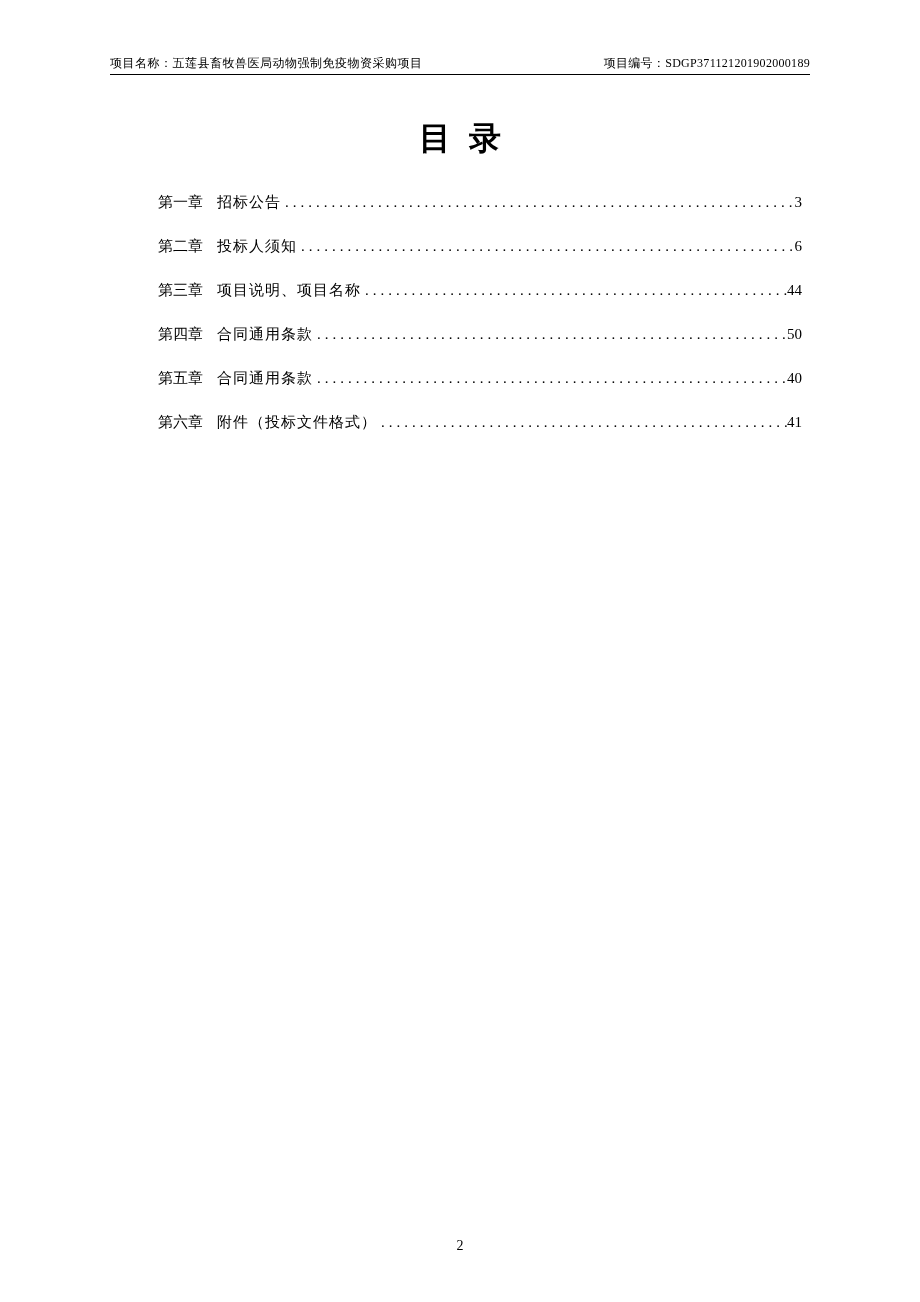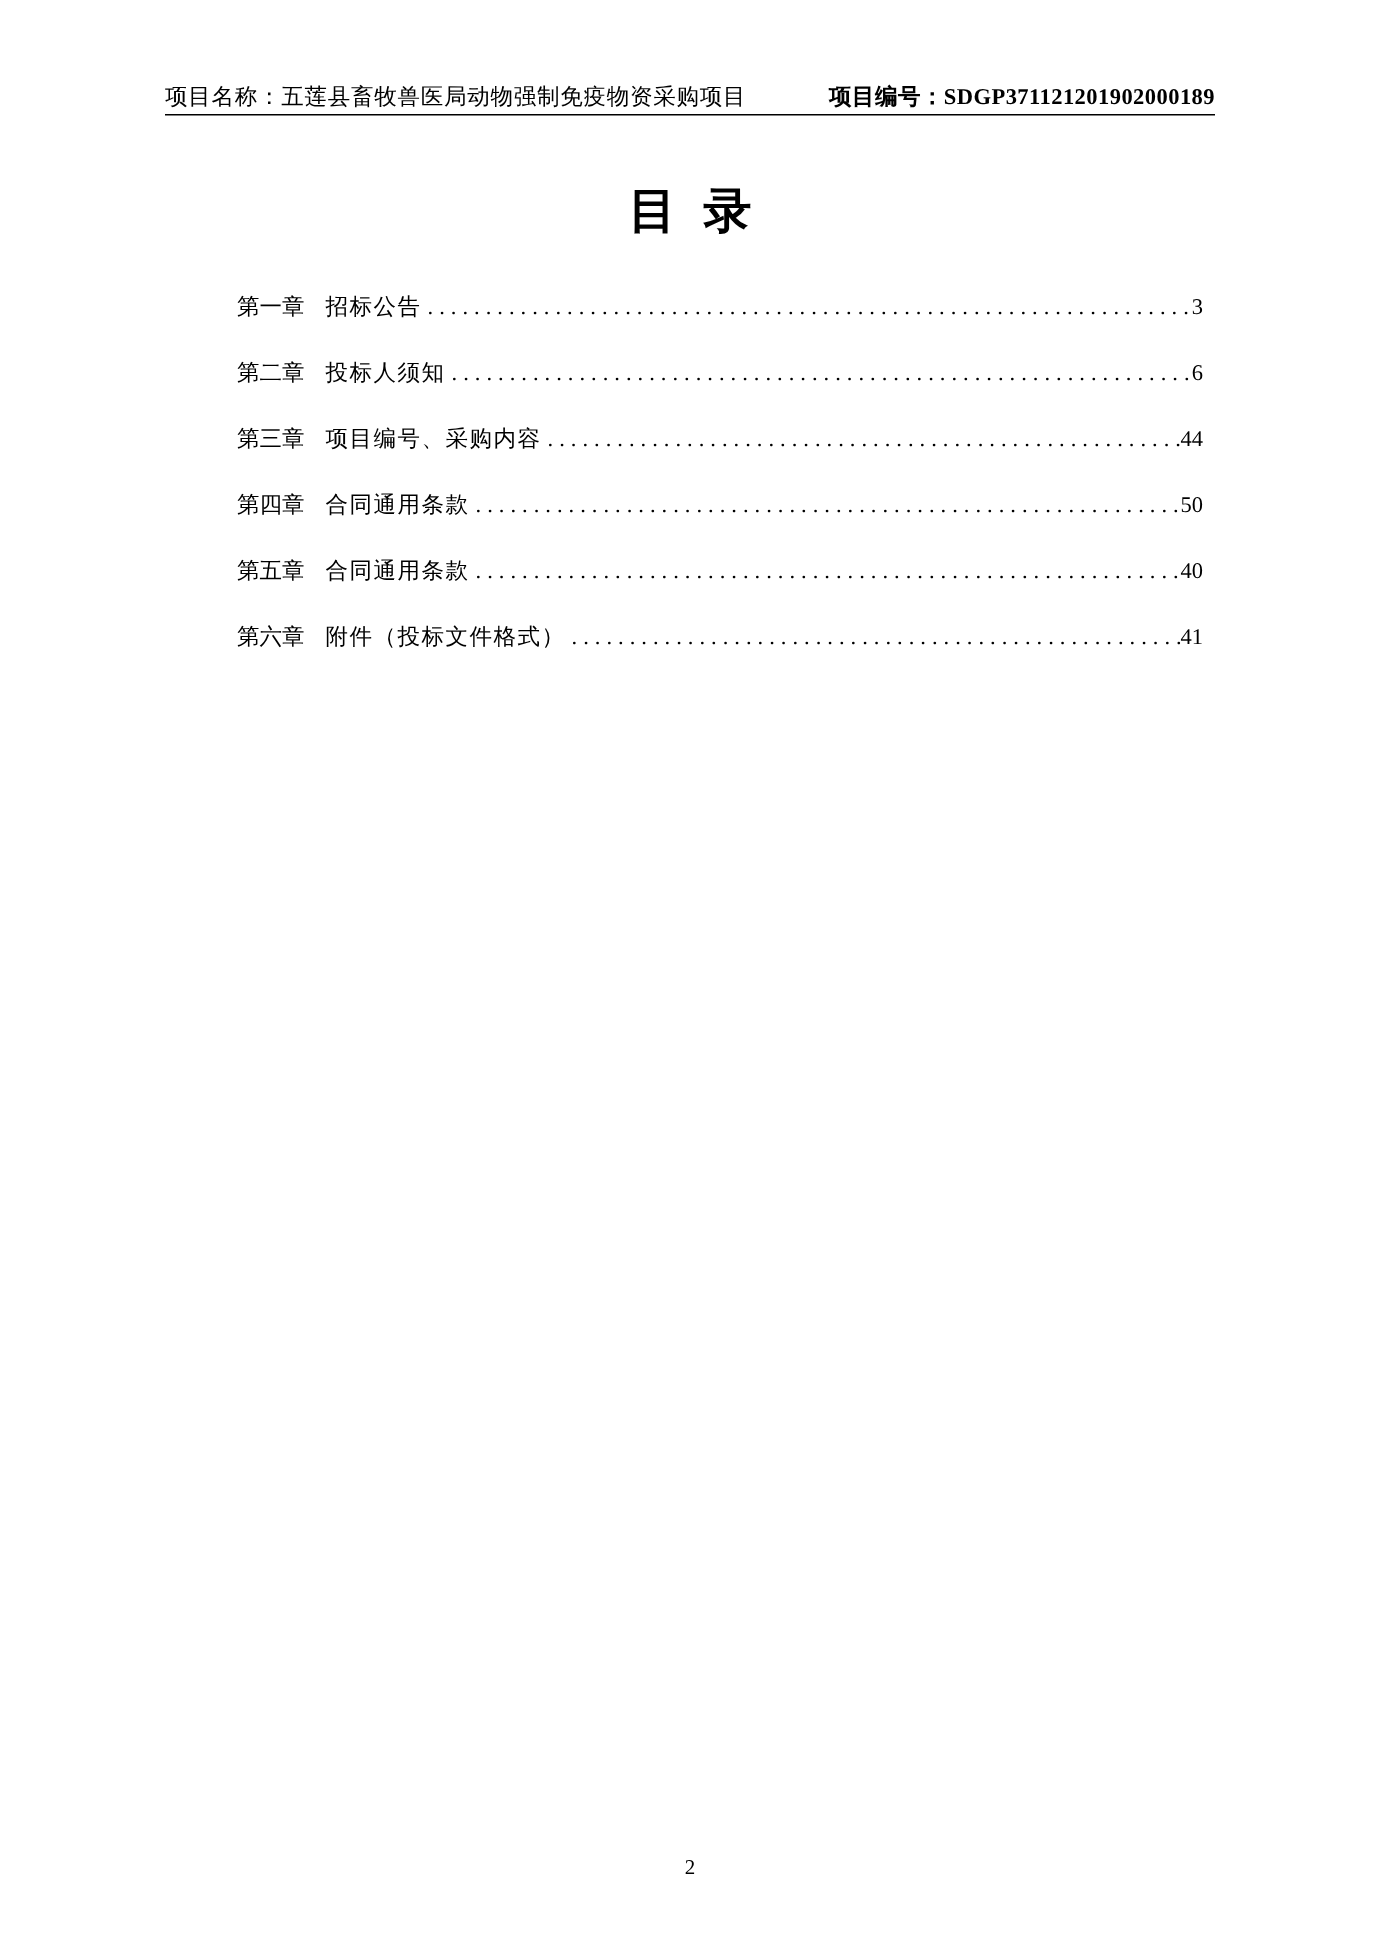--- a/index.html
+++ b/index.html
@@ -18,31 +18,30 @@
     .page {
       width: 100%;
       height: 100%;
       padding: 55px 110px 40px 110px;
       position: relative;
     }
     .header-row {
       display: flex;
       justify-content: space-between;
       align-items: baseline;
-      font-size: 15px;
+      font-size: 12px;
       border-bottom: 1px solid #000;
       padding-bottom: 2px;
       margin-bottom: 2px;
     }
     .header-left {
       letter-spacing: 0.5px;
     }
     .header-right {
       letter-spacing: 0.3px;
-      font-weight: bold;
     }
     .title {
       text-align: center;
       font-size: 32px;
       font-weight: bold;
       letter-spacing: 18px;
       margin-top: 42px;
       margin-bottom: 32px;
       padding-left: 18px;
     }
@@ -123,21 +122,21 @@
       <span class="toc-chapter">第二章</span>
       <span class="toc-gap"></span>
       <span class="toc-name">投标人须知</span>
       <span class="toc-dots"></span>
       <span class="toc-page">6</span>
     </div>
 
     <div class="toc-entry">
       <span class="toc-chapter">第三章</span>
       <span class="toc-gap"></span>
-      <span class="toc-name">项目编号、采购内容</span>
+      <span class="toc-name">项目说明、项目名称</span>
       <span class="toc-dots"></span>
       <span class="toc-page">44</span>
     </div>
 
     <div class="toc-entry">
       <span class="toc-chapter">第四章</span>
       <span class="toc-gap"></span>
       <span class="toc-name">合同通用条款</span>
       <span class="toc-dots"></span>
       <span class="toc-page">50</span>

